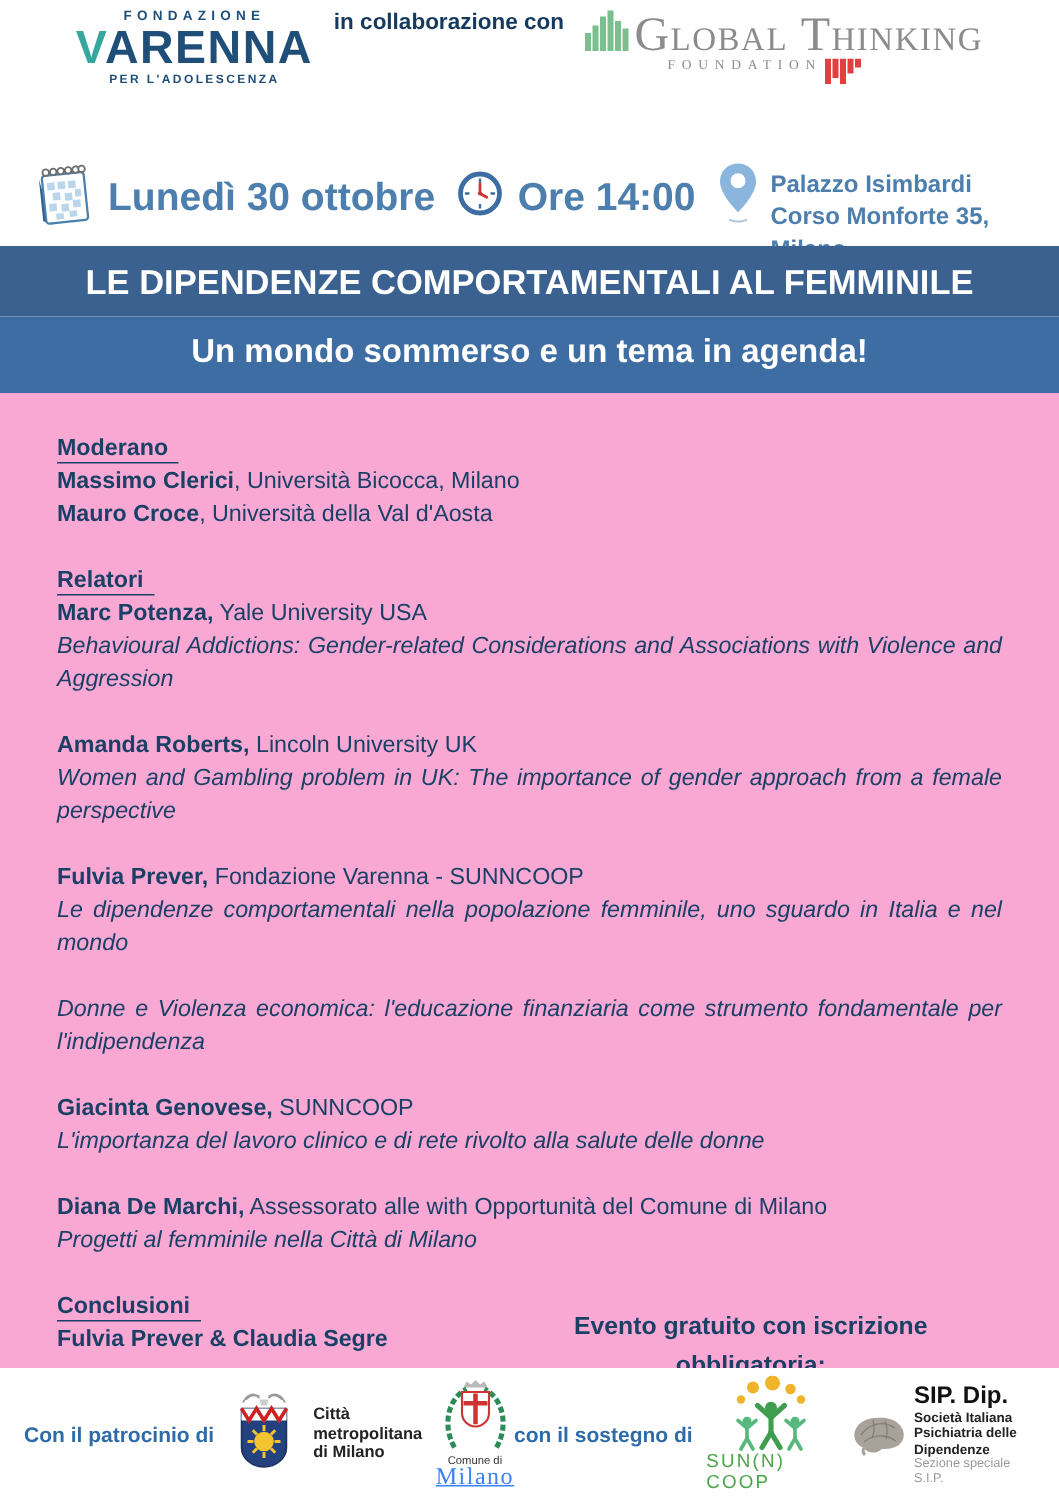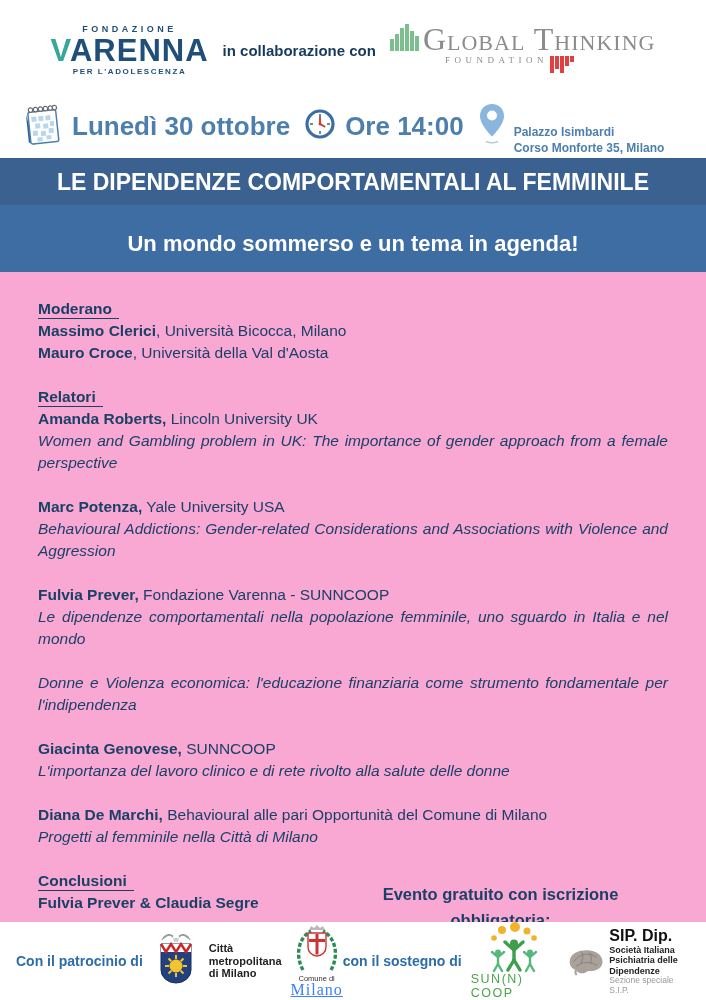--- a/index.html
+++ b/index.html
@@ -1,42 +1,42 @@
 <!DOCTYPE html>
 <html><head>
 <meta charset="utf-8">
 <style>
   html,body{margin:0;padding:0;background:#e8e8e8;}
   .page{width:706px;height:1000px;margin:0 auto;background:#ffffff;overflow:hidden;
         font-family:"Liberation Sans",sans-serif;display:flex;flex-direction:column;position:relative;}
 
   
-  .header{height:92px;display:flex;align-items:center;justify-content:center;gap:14px;padding-top:6px;}
+  .header{height:92px;display:flex;align-items:flex-start;justify-content:center;gap:14px;padding-top:6px;}
   .varenna{display:flex;flex-direction:column;align-items:center;line-height:1;color:#1f4e79;}
   .v-fond{font-size:9px;font-weight:bold;letter-spacing:3.5px;}
   .v-main{font-size:31px;font-weight:800;letter-spacing:1px;margin:1px 0 2px;}
   .v-main .teal{color:#35a79c;}
   .v-sub{font-size:8px;letter-spacing:1.6px;font-weight:bold;}
   .collab{font-size:15px;font-weight:bold;color:#16395e;}
   .gtf{display:flex;align-items:flex-start;gap:3px;}
   .gtf-text{display:flex;flex-direction:column;line-height:1;}
   .gtf-main{font-family:"Liberation Serif",serif;font-variant:small-caps;font-size:32px;color:#8c8c8c;letter-spacing:1px;}
   .gtf-found-row{display:flex;align-items:flex-start;gap:2px;margin-top:1px;}
   .gtf-found{font-family:"Liberation Serif",serif;font-size:9px;color:#8c8c8c;letter-spacing:4.5px;padding-left:22px;}
 
   
   .daterow{height:66px;display:flex;align-items:center;padding:0 20px;color:#4d7fae;}
   .d-big{font-size:26px;font-weight:bold;white-space:nowrap;}
-  .venue{font-size:12px;font-weight:bold;line-height:1.35;margin-top:28px;}
+  .venue{font-size:16px;font-weight:bold;line-height:1.35;margin-top:28px;}
   .ic{flex:0 0 auto;}
   .gap1{margin-left:9px;} .gap2{margin-left:14px;} .gap3{margin-left:8px;}
 
   
   .banner-l1{background:#3a618f;color:#fff;text-align:center;font-weight:bold;font-size:23px;padding:11px 0 9px;}
-  .banner-l2{background:#3e6da4;color:#fff;text-align:center;font-weight:bold;font-size:22px;padding:26px 0 15px;}
+  .banner-l2{background:#3e6da4;color:#fff;text-align:center;font-weight:bold;font-size:22px;padding:10px 0 15px;}
 
   
   .content{background:#f9a8d4;height:650px;box-sizing:border-box;padding:26px 38px 0;color:#1a4066;
            font-size:15.5px;line-height:22px;}
   .content p{margin:0;}
   .sec-head{font-weight:bold;border-bottom:1.5px solid #1a4066;padding-right:7px;display:inline-block;line-height:1.25;}
   .b{font-weight:bold;}
   .talk{font-style:italic;text-align:justify;}
   .block{margin-bottom:22px;}
   .concl-row{display:flex;justify-content:space-between;align-items:flex-start;}
@@ -169,45 +169,45 @@
     <div class="block">
       <p><span class="sec-head">Moderano</span></p>
       <p><span class="b">Massimo Clerici</span><span>, Università Bicocca, Milano</span></p>
       <p><span class="b">Mauro Croce</span><span>, Università della Val d'Aosta</span></p>
     </div>
 
     <div>
       <p><span class="sec-head">Relatori</span></p>
 
       <div class="block">
+        <p><span class="b">Marc Potenza,</span><span> Yale University USA</span></p>
+        <p class="talk">Behavioural Addictions: Gender-related Considerations and Associations with Violence and Aggression</p>
+      </div>
+
+      <div class="block">
         <p><span class="b">Amanda Roberts,</span><span> Lincoln University UK</span></p>
         <p class="talk">Women and Gambling problem in UK: The importance of gender approach from a female perspective</p>
       </div>
 
       <div class="block">
-        <p><span class="b">Marc Potenza,</span><span> Yale University USA</span></p>
-        <p class="talk">Behavioural Addictions: Gender-related Considerations and Associations with Violence and Aggression</p>
-      </div>
-
-      <div class="block">
         <p><span class="b">Fulvia Prever,</span><span> Fondazione Varenna - SUNNCOOP</span></p>
         <p class="talk">Le dipendenze comportamentali nella popolazione femminile, uno sguardo in Italia e nel mondo</p>
       </div>
 
       <div class="block">
         <p class="talk">Donne e Violenza economica: l'educazione finanziaria come strumento fondamentale per l'indipendenza</p>
       </div>
 
       <div class="block">
         <p><span class="b">Giacinta Genovese,</span><span> SUNNCOOP</span></p>
         <p class="talk">L'importanza del lavoro clinico e di rete rivolto alla salute delle donne</p>
       </div>
 
       <div class="block">
-        <p><span class="b">Diana De Marchi,</span><span> Behavioural alle pari Opportunità del Comune di Milano</span></p>
+        <p><span class="b">Diana De Marchi,</span><span> Assessorato alle with Opportunità del Comune di Milano</span></p>
         <p class="talk">Progetti al femminile nella Città di Milano</p>
       </div>
     </div>
 
     <div class="concl-row">
       <div>
         <p><span class="sec-head">Conclusioni</span></p>
         <p class="b">Fulvia Prever &amp; Claudia Segre</p>
       </div>
       <div class="reg">

